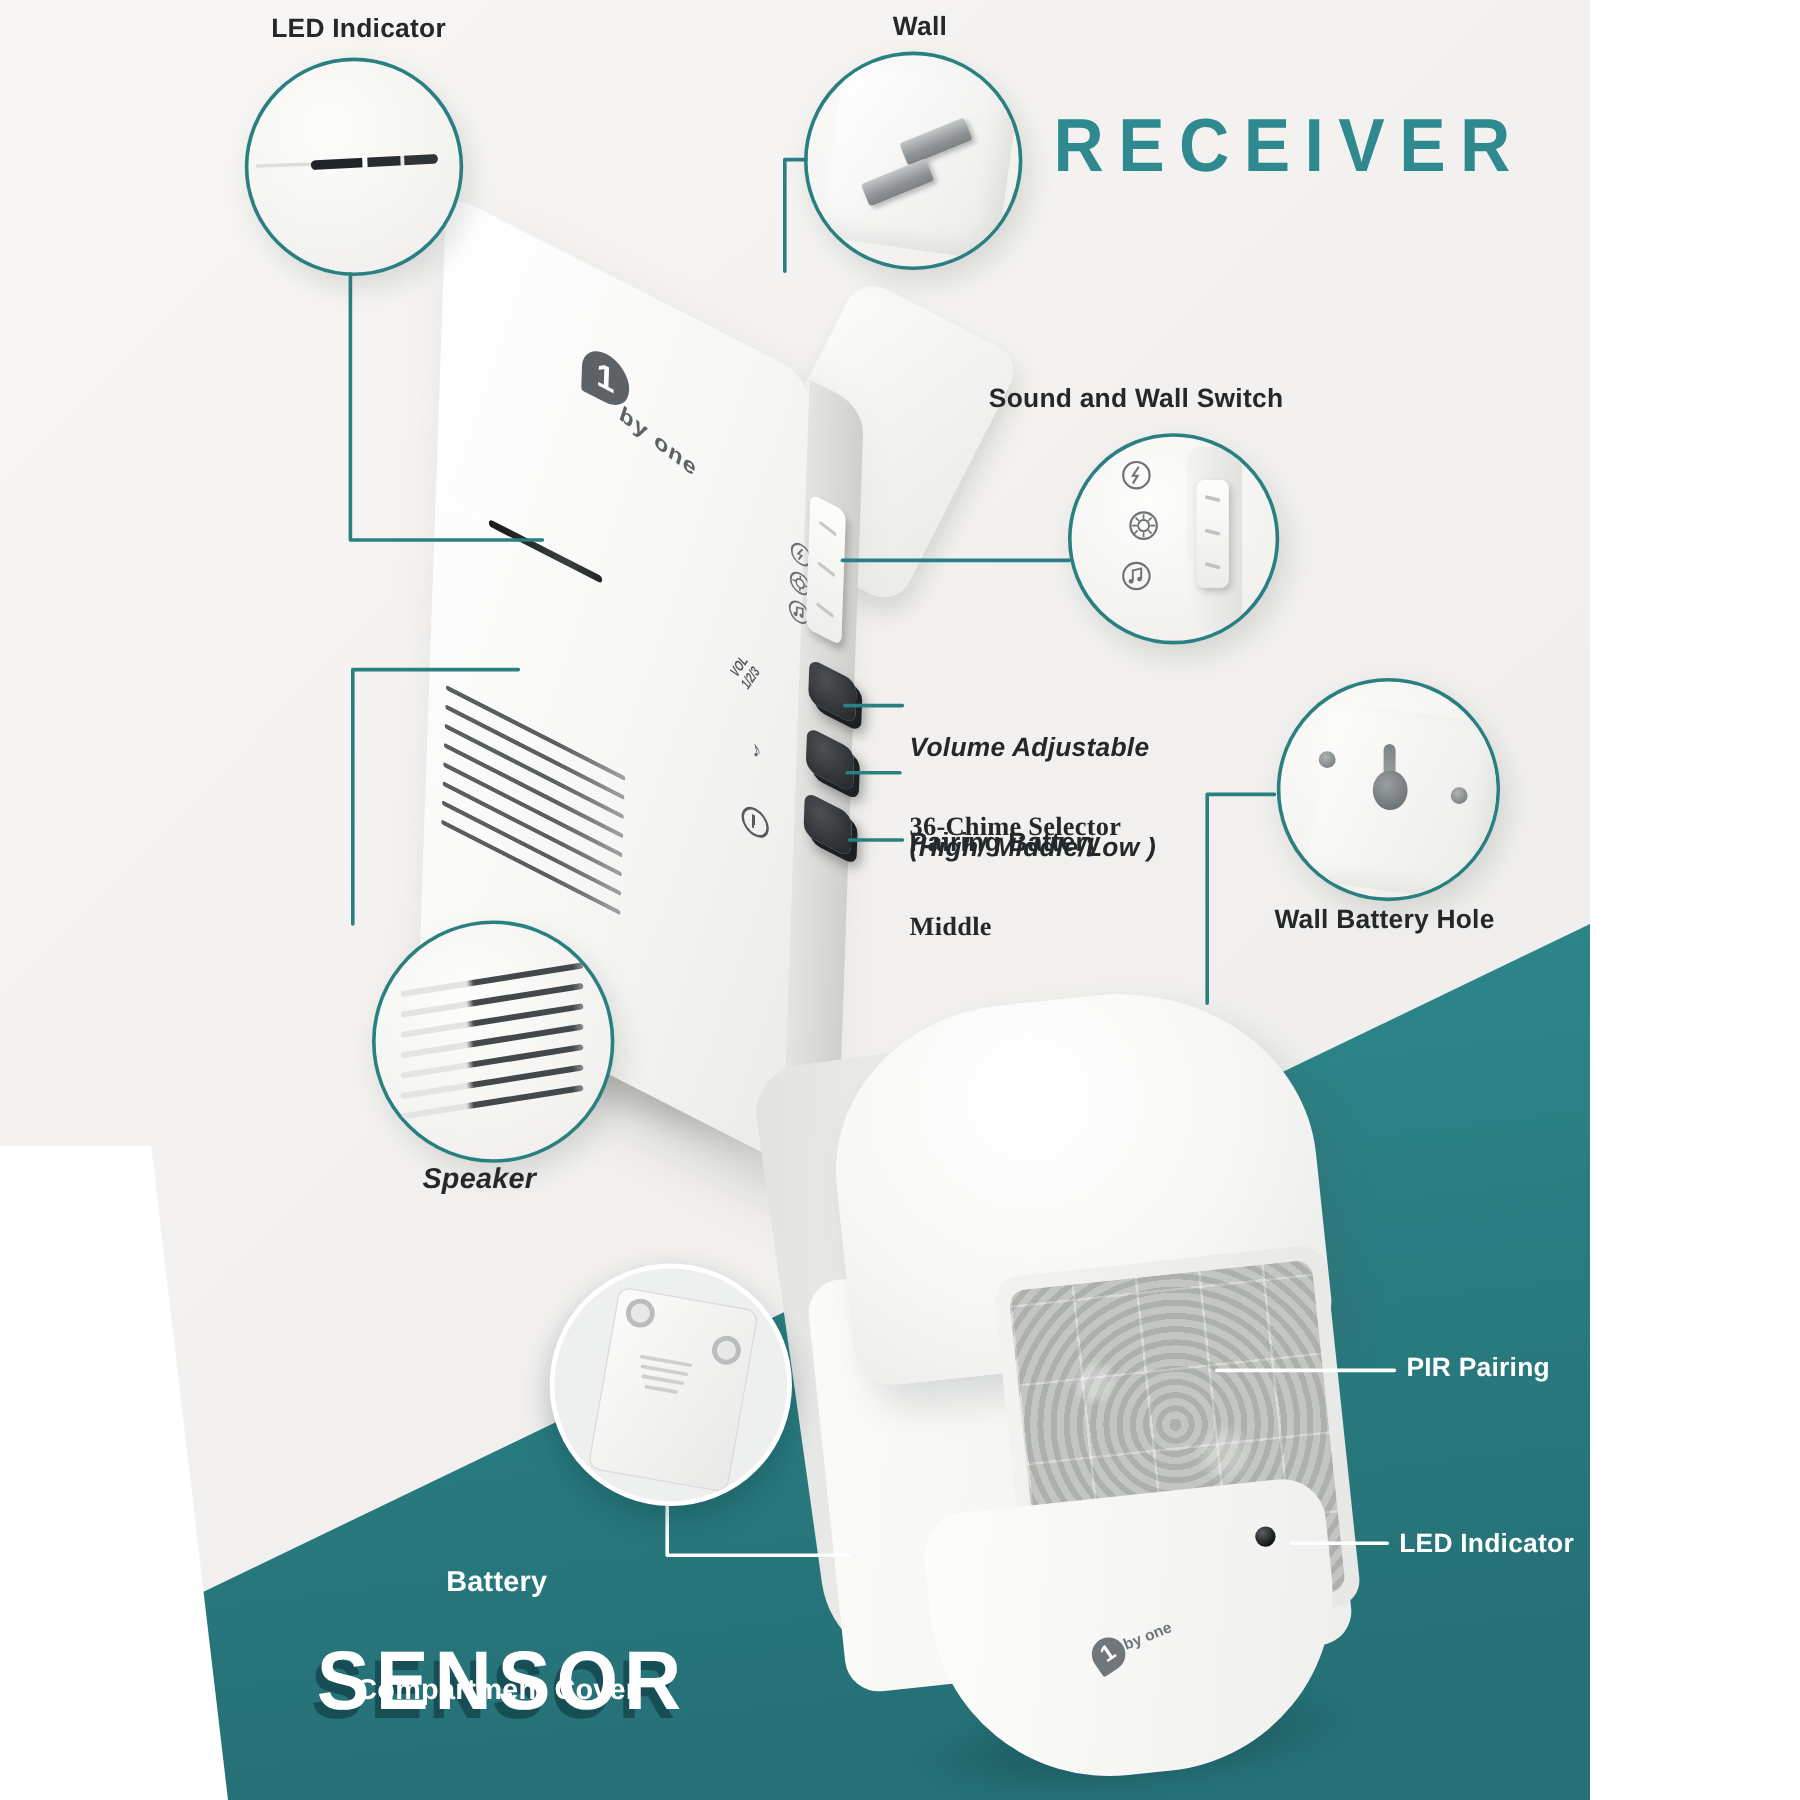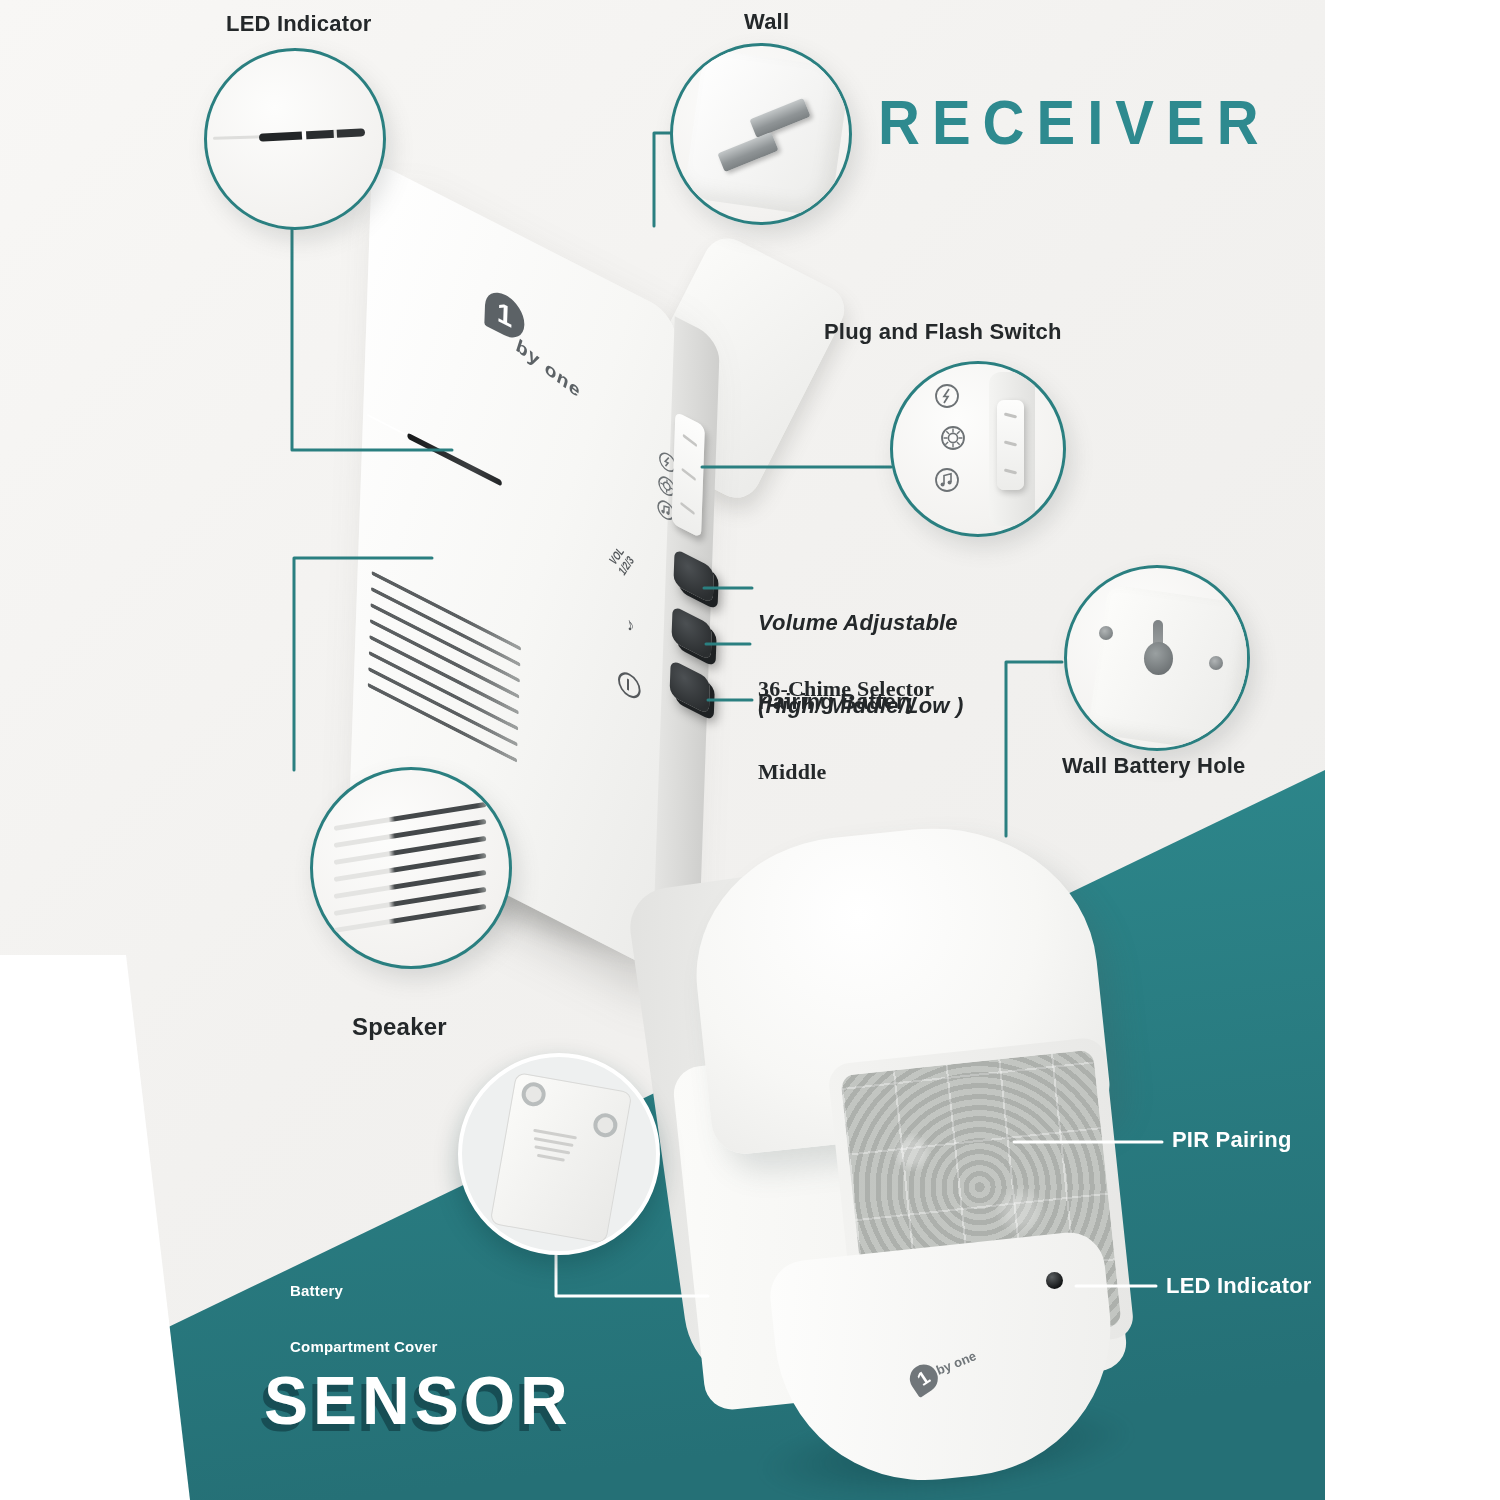--- a/index.html
+++ b/index.html
@@ -279,30 +279,30 @@
     <div class="vent" style="left:30px;top:68px;width:36px;"></div>
     <div class="vent" style="left:34px;top:76px;width:28px;"></div>
   </div>
 </div>
 
 <div class="title" id="receiver-title">RECEIVER</div>
 <div class="title" id="sensor-title">SENSOR</div>
 
 <div class="label" style="left:226px;top:10px;">LED Indicator</div>
 <div class="label" style="left:744px;top:8px;">Wall</div>
-<div class="label" style="left:824px;top:318px;">Plug and Flash Switch</div>
+<div class="label" style="left:824px;top:318px;">Sound and Wall Switch</div>
 <div class="label" style="left:758px;top:554px;font-style:italic;">
   <div>Volume Adjustable</div>
   <div>(High/ Middle/Low )</div>
 </div>
 <div class="label" style="left:758px;top:620px;font-family:Liberation Serif, serif;">
   <div>36-Chime Selector</div>
   <div>Middle</div>
 </div>
 <div class="label" style="left:758px;top:688px;">Pairing Battery</div>
 <div class="label" style="left:1062px;top:752px;">Wall Battery Hole</div>
-<div class="label" style="left:352px;top:1012px;font-size:24px;">Speaker</div>
+<div class="label" style="left:352px;top:968px;font-size:24px;font-style:italic;">Speaker</div>
 <div class="label white" style="left:1172px;top:1126px;">PIR Pairing</div>
 <div class="label white" style="left:1166px;top:1272px;">LED Indicator</div>
-<div class="label white" style="left:290px;top:1244px;width:248px;text-align:left;font-size:15px;">
+<div class="label white" style="left:290px;top:1244px;width:248px;text-align:center;font-size:24px;">
   <div>Battery</div>
   <div>Compartment Cover</div>
 </div>
 
 </body></html>

